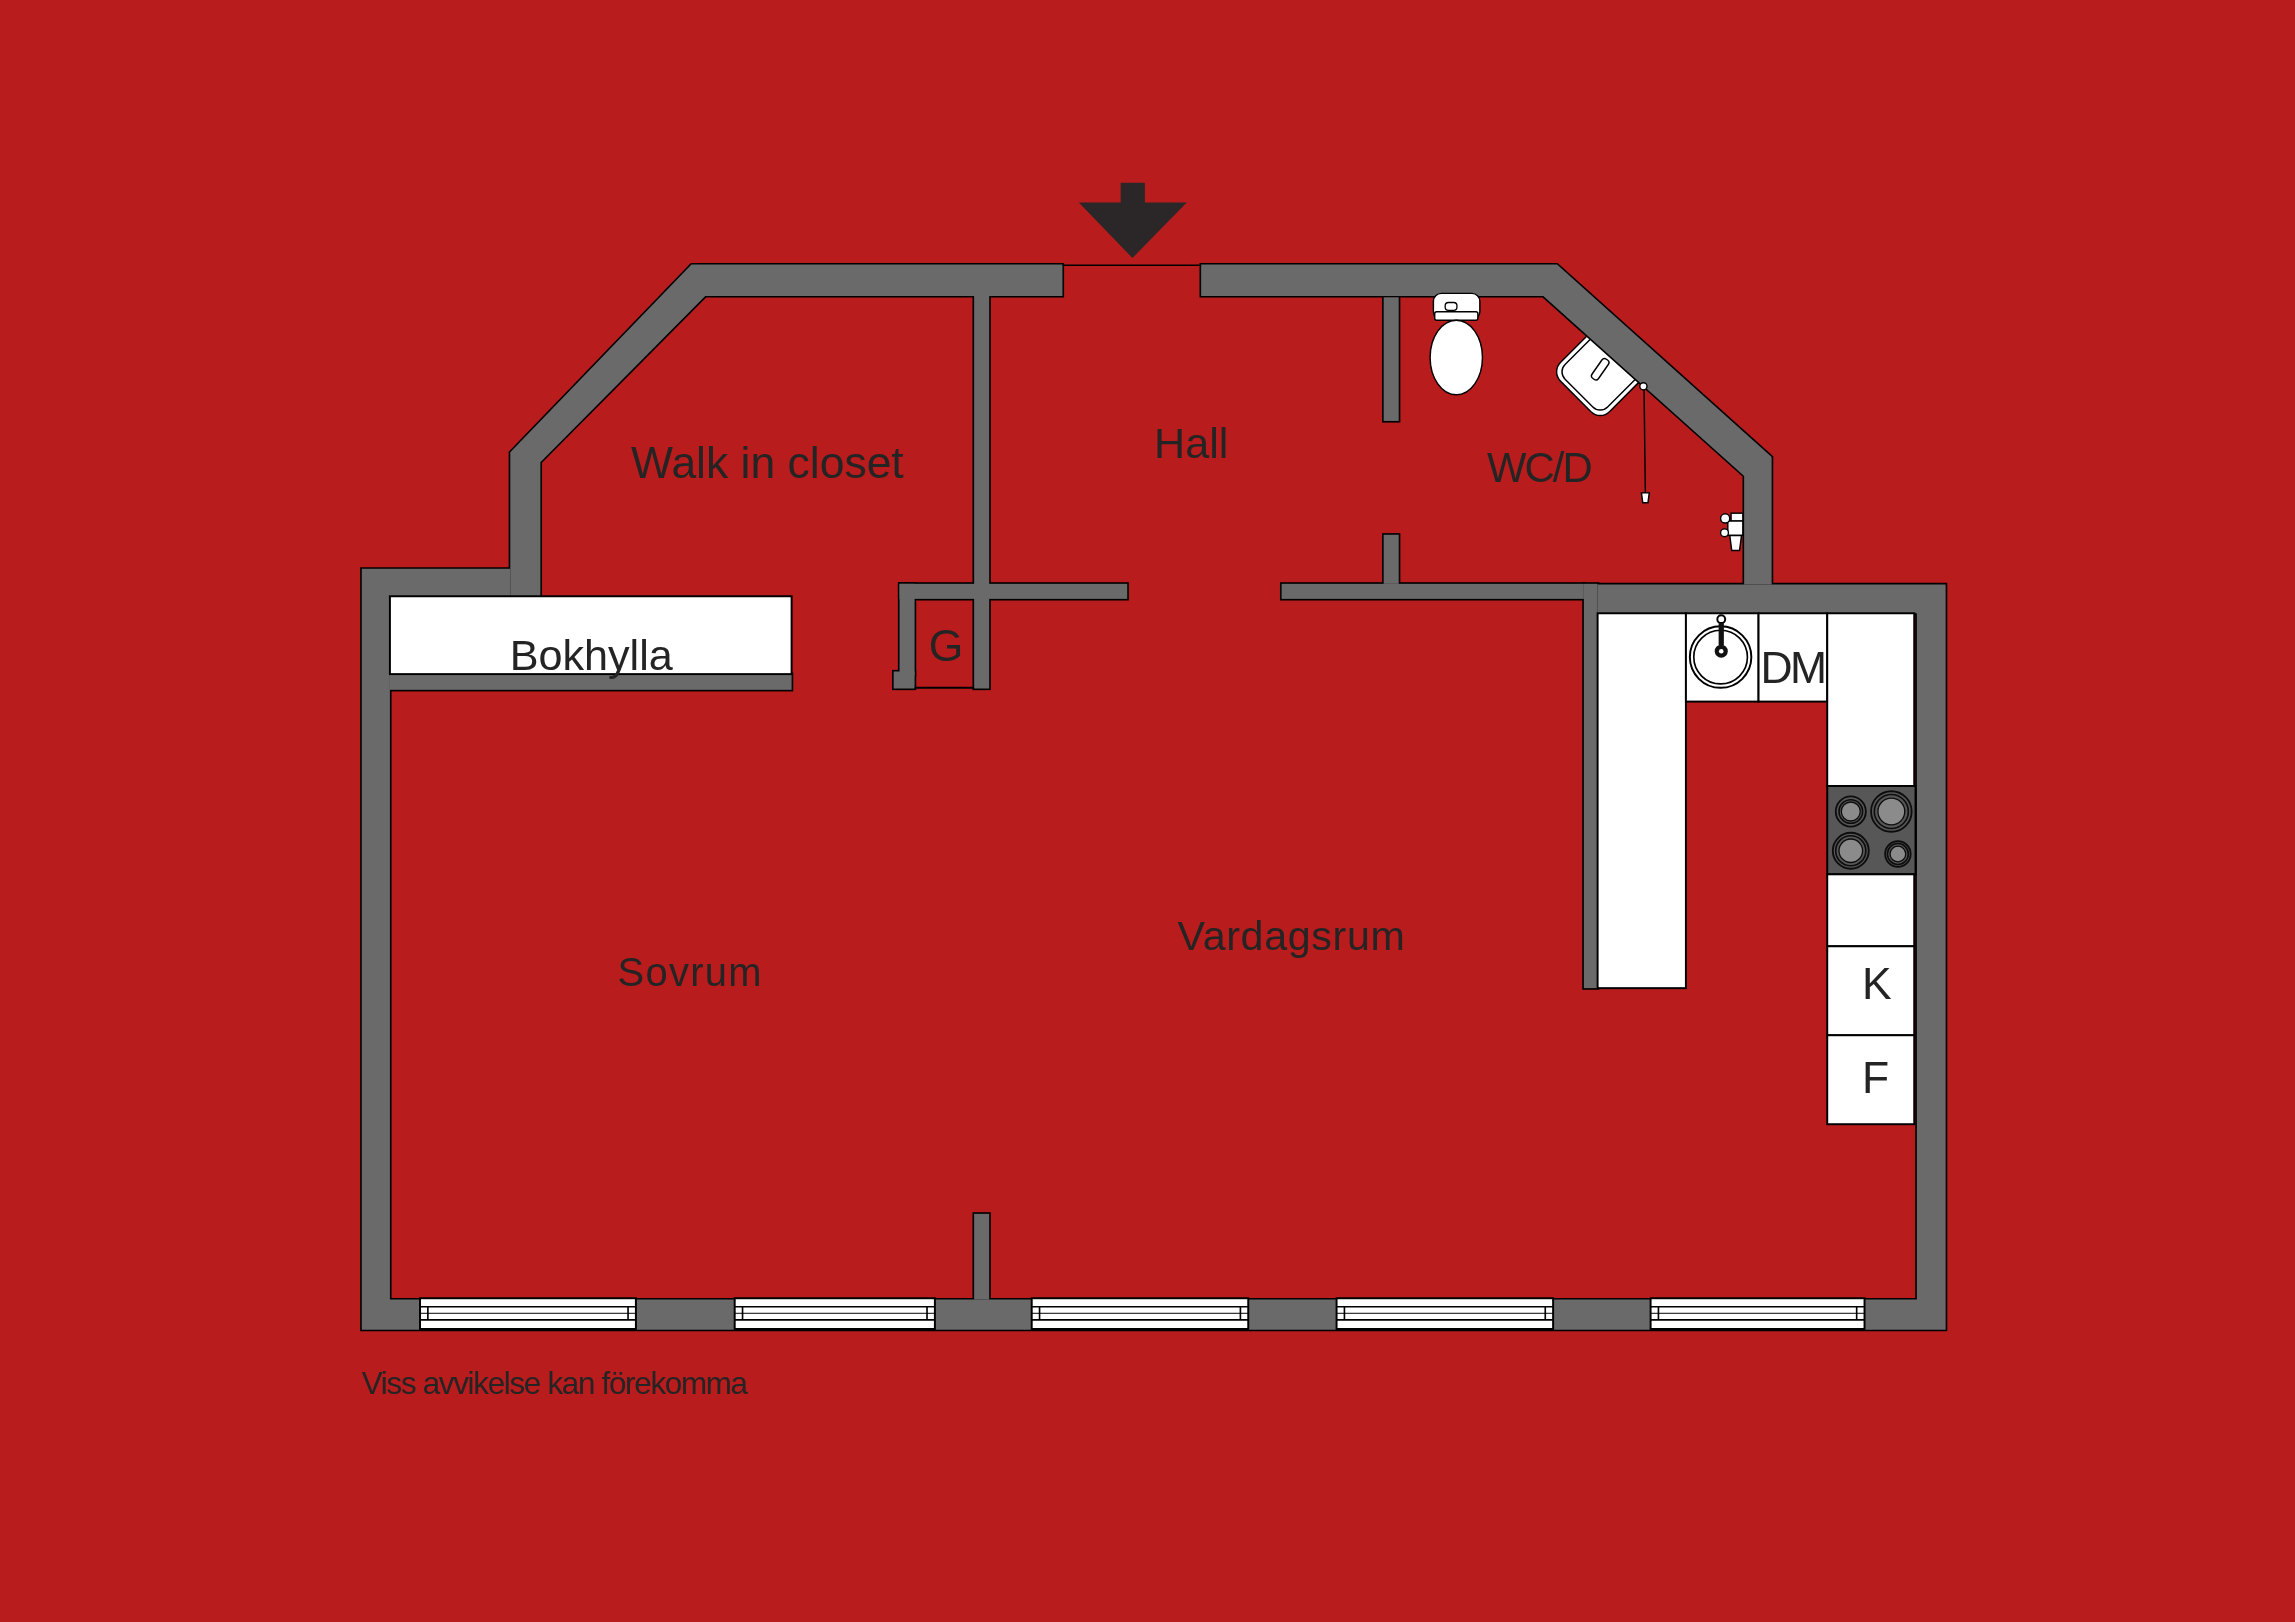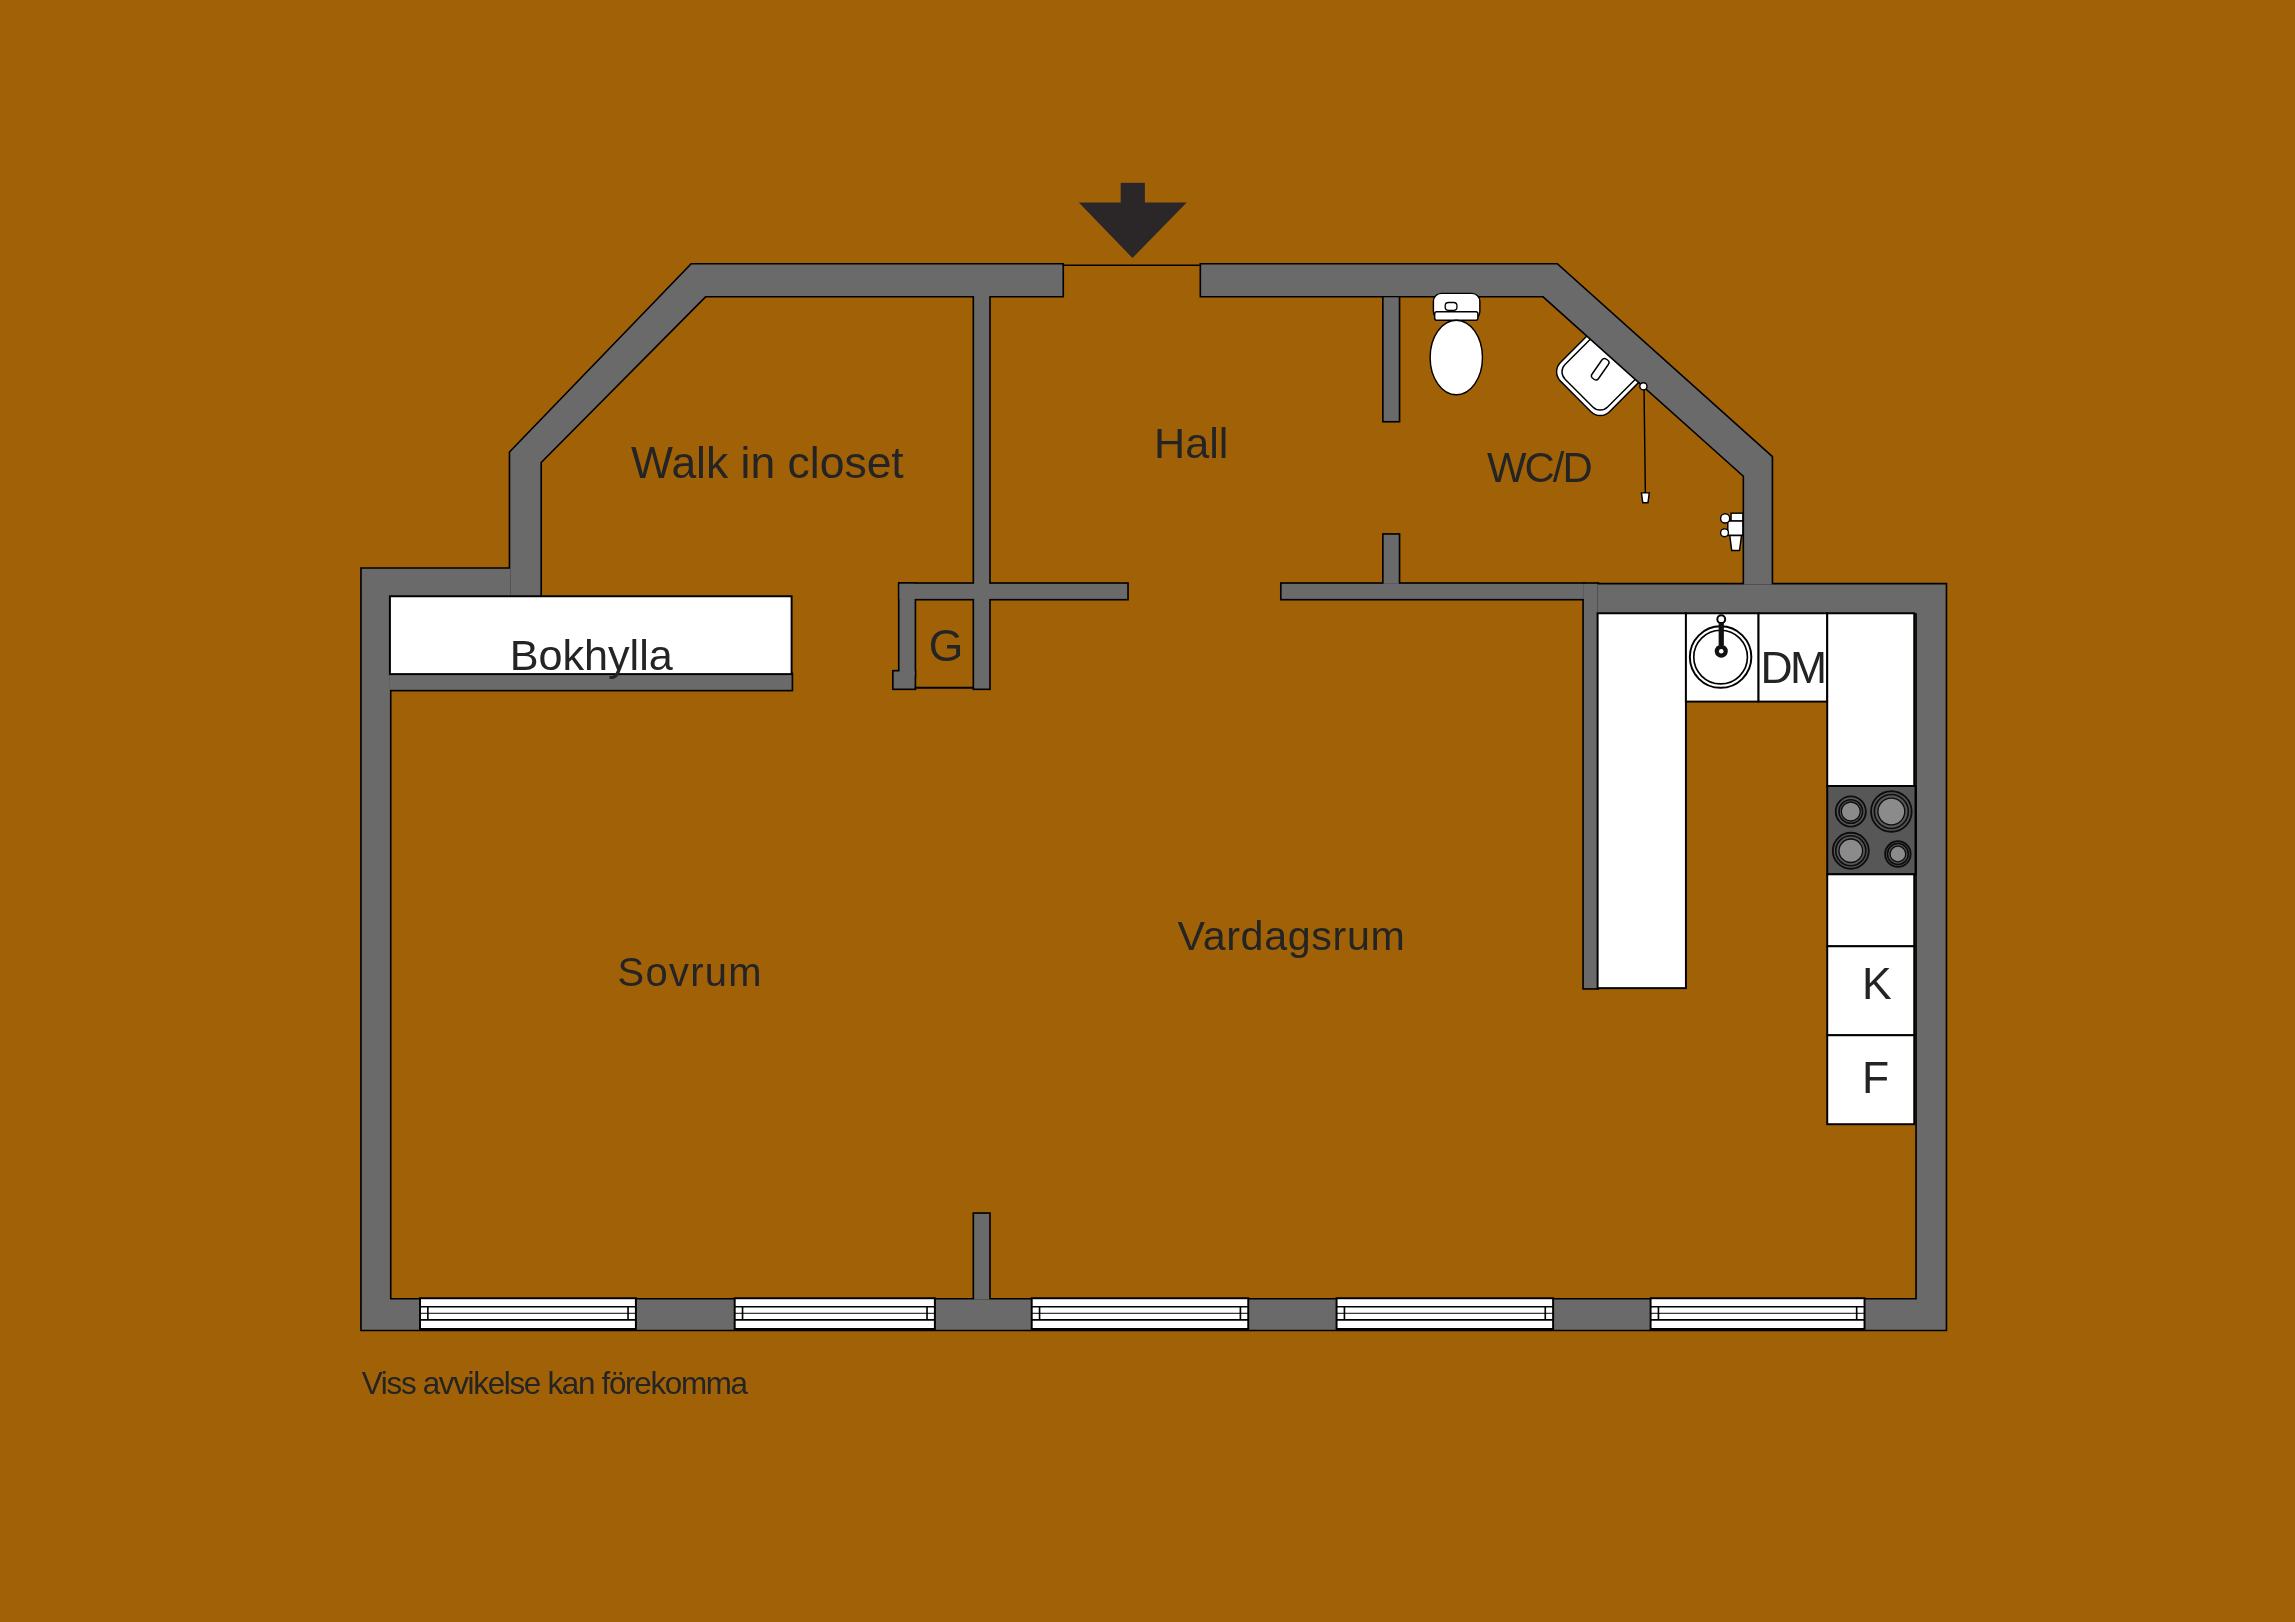--- a/index.html
+++ b/index.html
@@ -1,16 +1,16 @@
 <!DOCTYPE html>
 <html style="font-size:10.5px"><head>
 <meta charset="utf-8">
 <style>
   html,body{margin:0;padding:0;background:#ffffff;}
-  .page{position:relative;width:2295px;height:1623px;background:#a16207;overflow:hidden;}
+  .page{position:relative;width:2295px;height:1623px;background:#b91c1c;overflow:hidden;}
   svg{position:absolute;left:0;top:0;}
   text{font-family:"Liberation Sans", sans-serif;fill:#242424;}
 </style>
 </head>
 <body>
 <div class="page">
 <svg width="2295" height="1623" viewBox="0 0 3508 2480">
 
   <g fill="#ffffff" stroke="#000">
     <g transform="rotate(-45 2446 568)">

